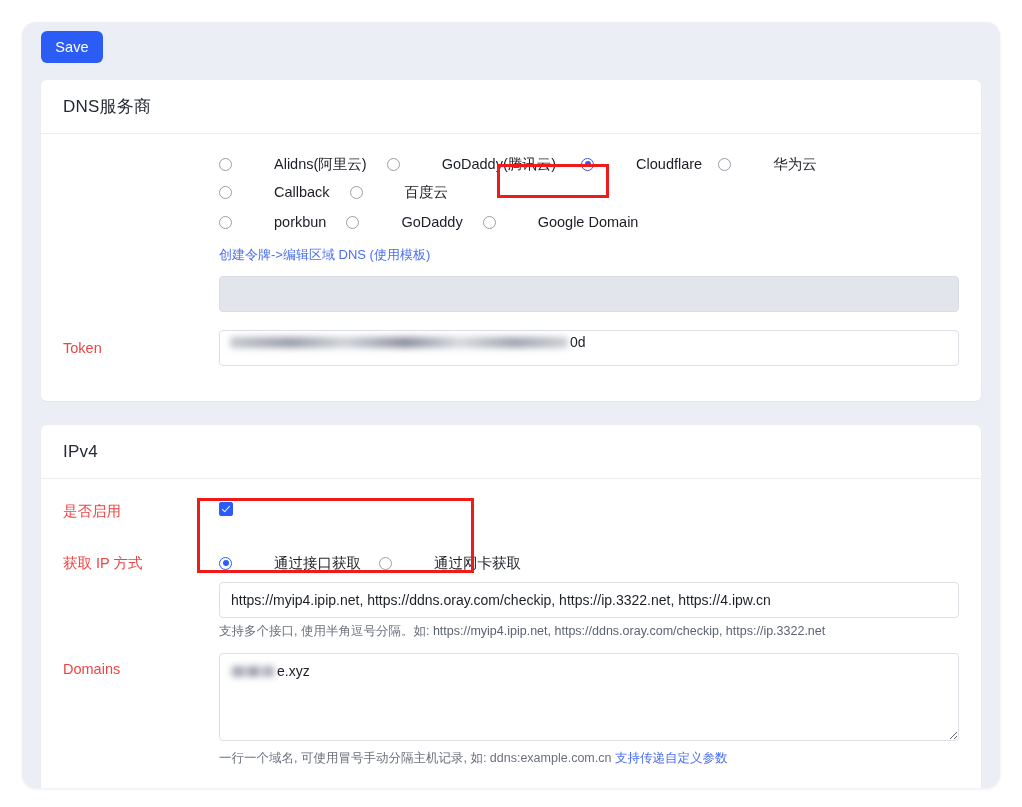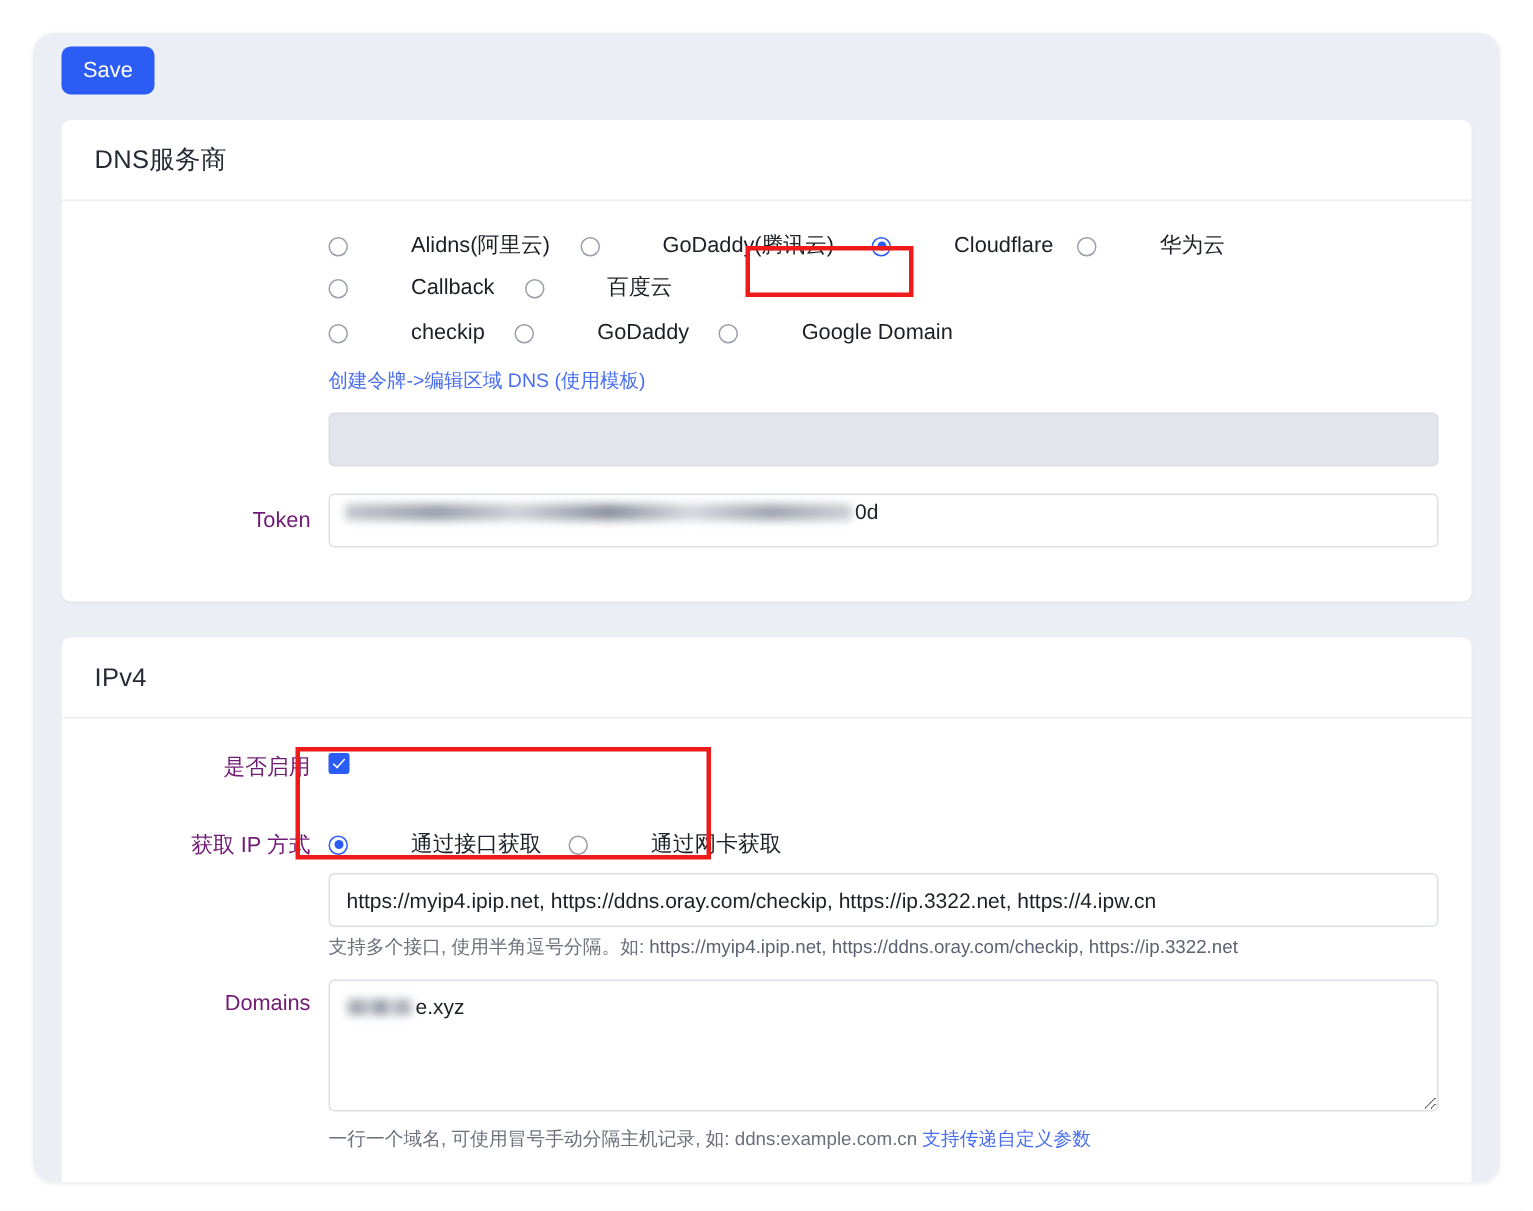--- a/index.html
+++ b/index.html
@@ -90,22 +90,22 @@
     display: flex;
     align-items: flex-start;
     position: relative;
   }
   .form-label {
     width: 178px;
     box-sizing: border-box;
     padding-left: 22px;
     padding-right: 12px;
     font-size: 14.5px;
-    color: #701a75;
-    text-align: right;
+    color: #ef4444;
+    text-align: left;
     flex: none;
   }
   .form-control {
     flex: 1;
     padding-right: 22px;
     min-width: 0;
   }
 
   
   .radio-group {
@@ -307,21 +307,21 @@
           </div>
         </div>
       </div>
 
       <div class="form-row" style="margin-top:2px;">
         <div class="form-label"></div>
         <div class="form-control">
           <div class="radio-group">
             <label class="radio-item" style="margin-right:20px;">
               <span class="radio-mark"></span>
-              <span class="radio-label">checkip</span>
+              <span class="radio-label">porkbun</span>
             </label>
             <label class="radio-item" style="margin-right:20px;">
               <span class="radio-mark"></span>
               <span class="radio-label">GoDaddy</span>
             </label>
             <label class="radio-item">
               <span class="radio-mark"></span>
               <span class="radio-label">Google Domain</span>
             </label>
           </div>

